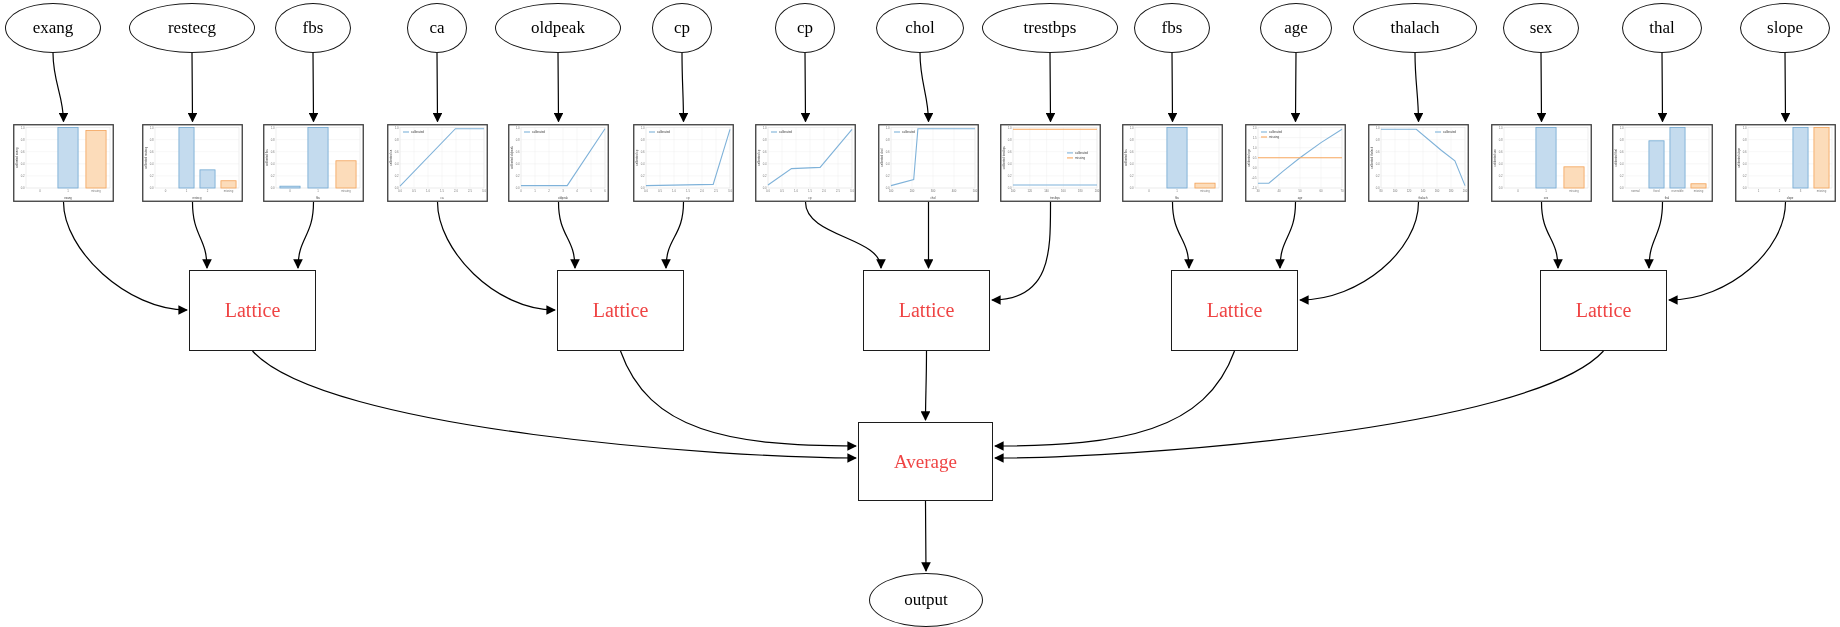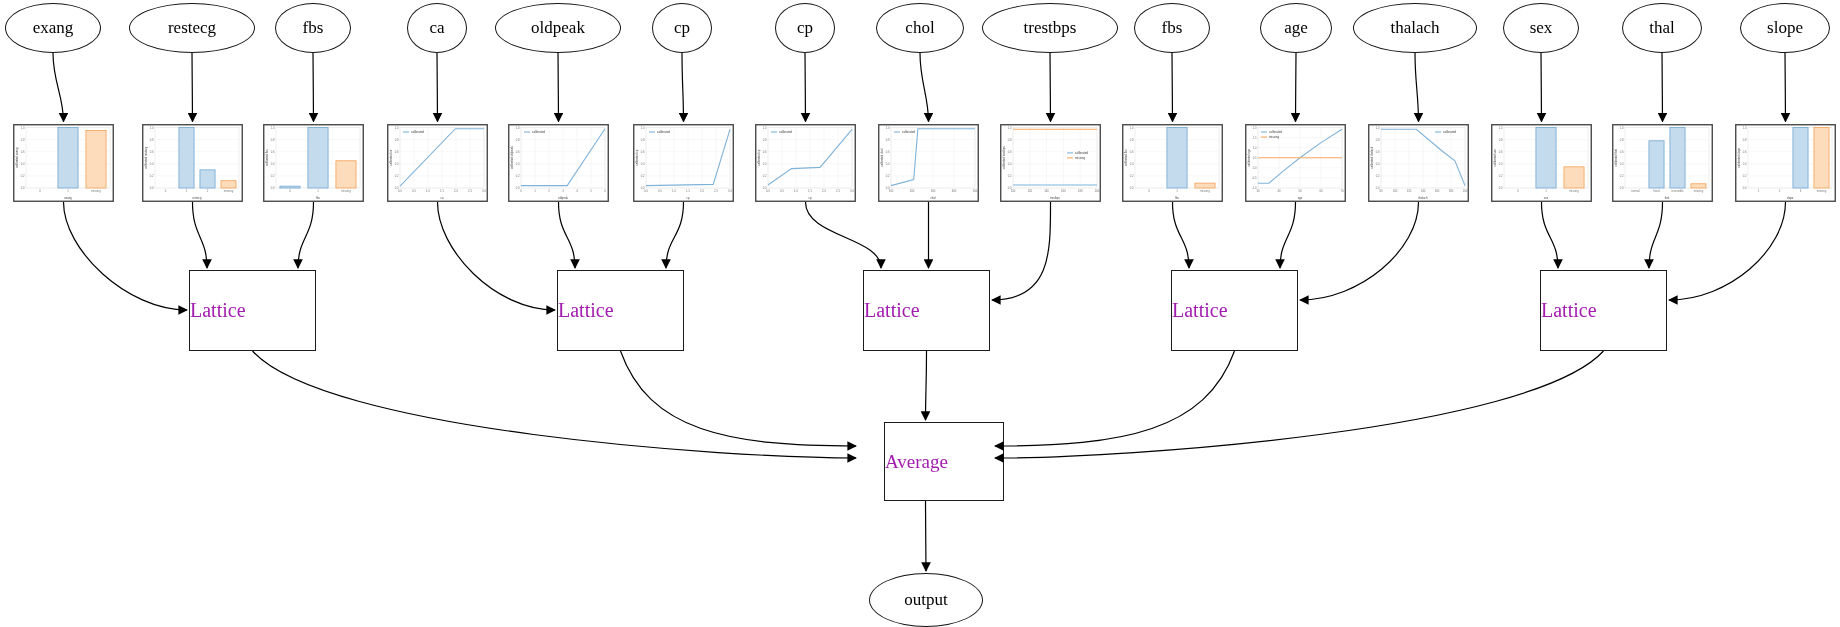--- a/index.html
+++ b/index.html
@@ -2,21 +2,21 @@
 <html><head>
 <meta charset="utf-8">
 <style>
   html,body{margin:0;padding:0;background:#ffffff;}
   #canvas{position:relative;width:1840px;height:627px;background:#ffffff;
           font-family:"Liberation Serif","DejaVu Serif",serif;overflow:hidden;}
   .gv-ellipse{position:absolute;border:1.4px solid #141414;border-radius:50%;
           display:flex;align-items:center;justify-content:center;background:#fff;
           box-sizing:border-box;font-size:17px;color:#000;}
   .gv-box{position:absolute;border:1.6px solid #1c1c1c;display:flex;align-items:center;
-          justify-content:flex-start;background:#fff;box-sizing:border-box;font-size:20px;color:#a21caf;}
+          justify-content:center;background:#fff;box-sizing:border-box;font-size:20px;color:#ef4444;}
   .mini-chart{position:absolute;width:101px;height:78px;}
   .mini-chart svg{display:block;}
   #edge-layer{position:absolute;left:0;top:0;width:1840px;height:627px;pointer-events:none;}
   .edge{fill:none;stroke:#000;stroke-width:1.2;}
 </style>
 </head>
 <body>
 
 <div id="canvas">
   <div id="nodes">
@@ -548,21 +548,21 @@
       </div>
       <div class="gv-box" style="left: 863px; top: 270px; width: 127px; height: 81px;">
         <span>Lattice</span>
       </div>
       <div class="gv-box" style="left: 1171px; top: 270px; width: 127px; height: 81px;">
         <span>Lattice</span>
       </div>
       <div class="gv-box" style="left: 1540px; top: 270px; width: 127px; height: 81px;">
         <span>Lattice</span>
       </div>
-      <div class="gv-box" style="left: 858px; top: 422px; width: 120px; height: 79px; font-size: 19px; margin-left: 26px;">
+      <div class="gv-box" style="left: 858px; top: 422px; width: 135px; height: 79px; font-size: 19px;">
         <span>Average</span>
       </div>
       <div class="gv-ellipse" style="left: 869px; top: 573px; width: 114px; height: 54px; font-family: Liberation Serif, serif;">
         <span>output</span>
       </div>
     </div>
   <svg id="edge-layer" width="1840" height="627" viewBox="0 0 1840 627">
       <defs>
         <marker id="arrowhead" viewBox="0 0 10 10" refX="9" refY="5" markerWidth="8" markerHeight="8" orient="auto-start-reverse">
           <path d="M0,0 L10,5 L0,10 z" fill="#000000"></path>

